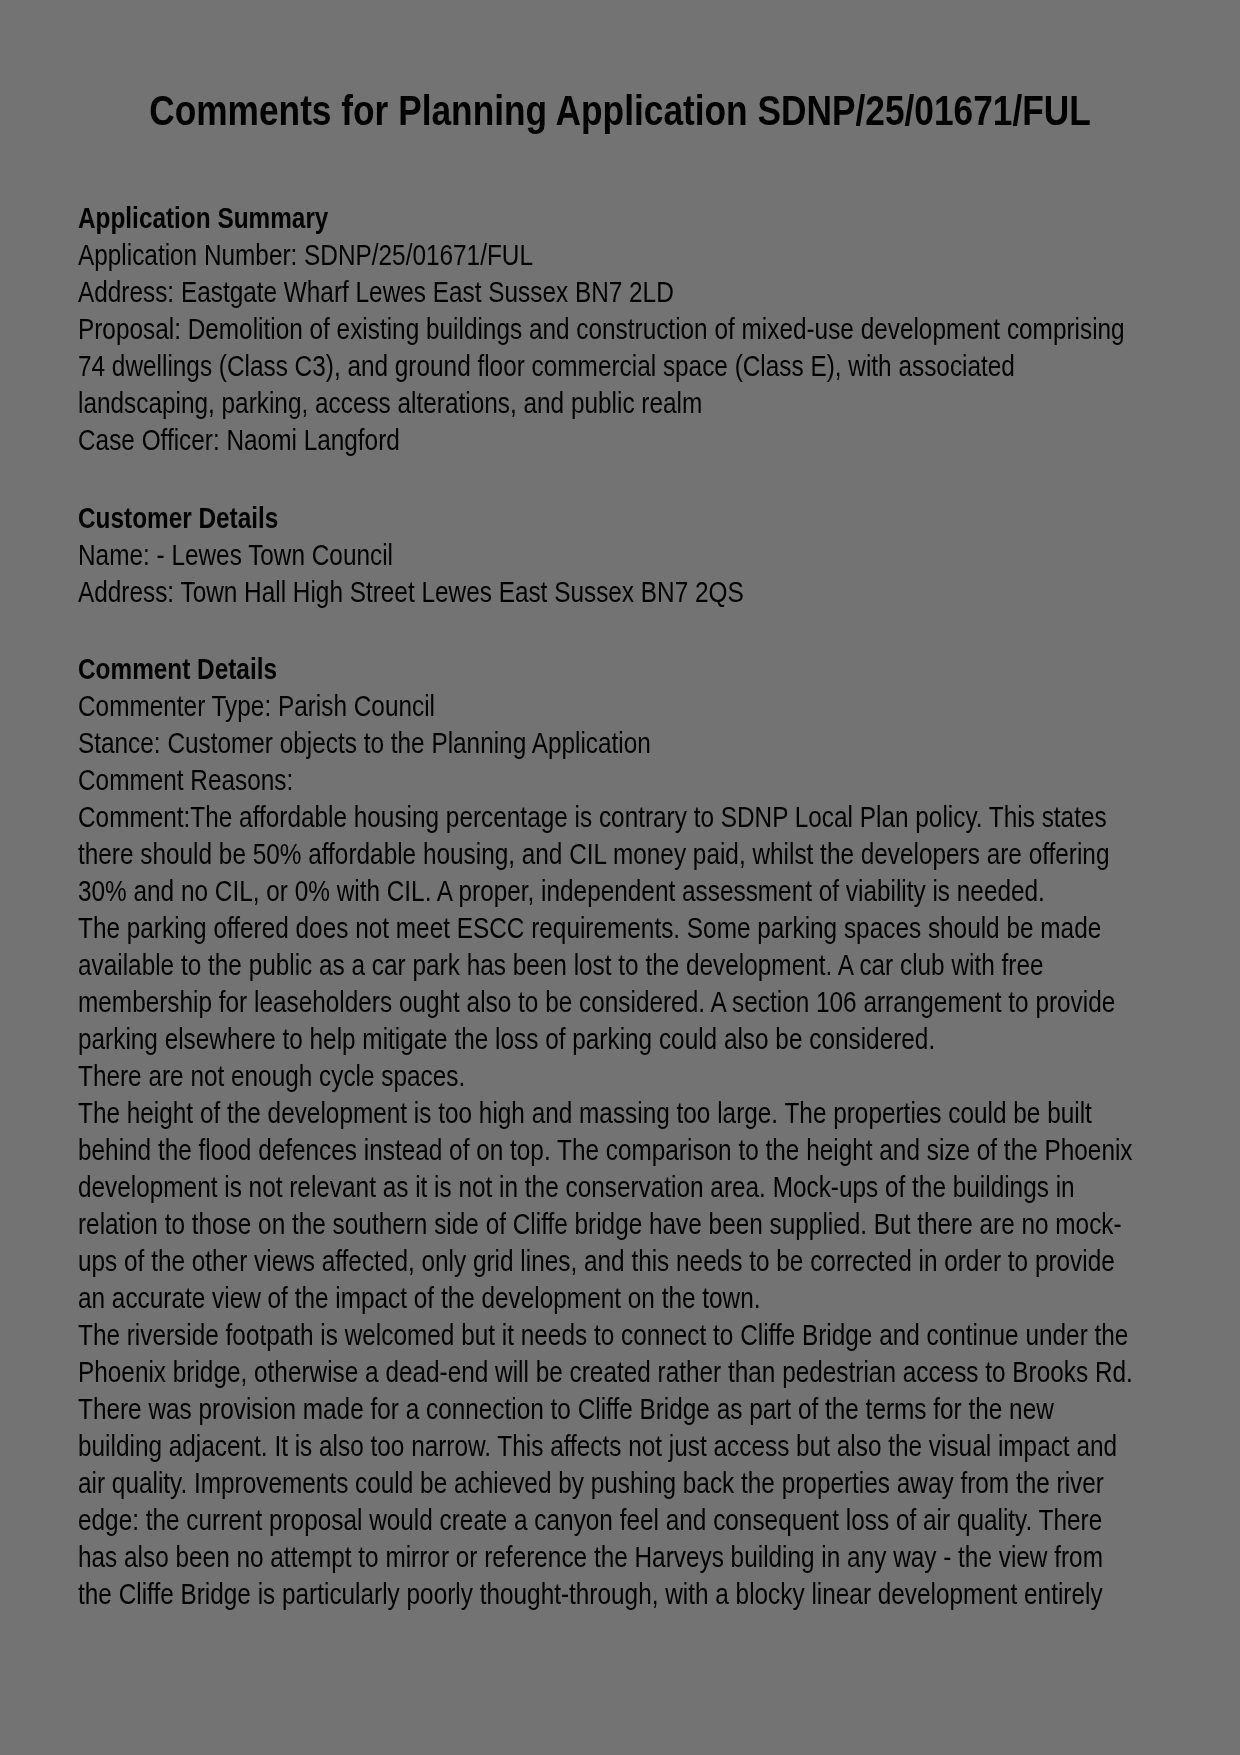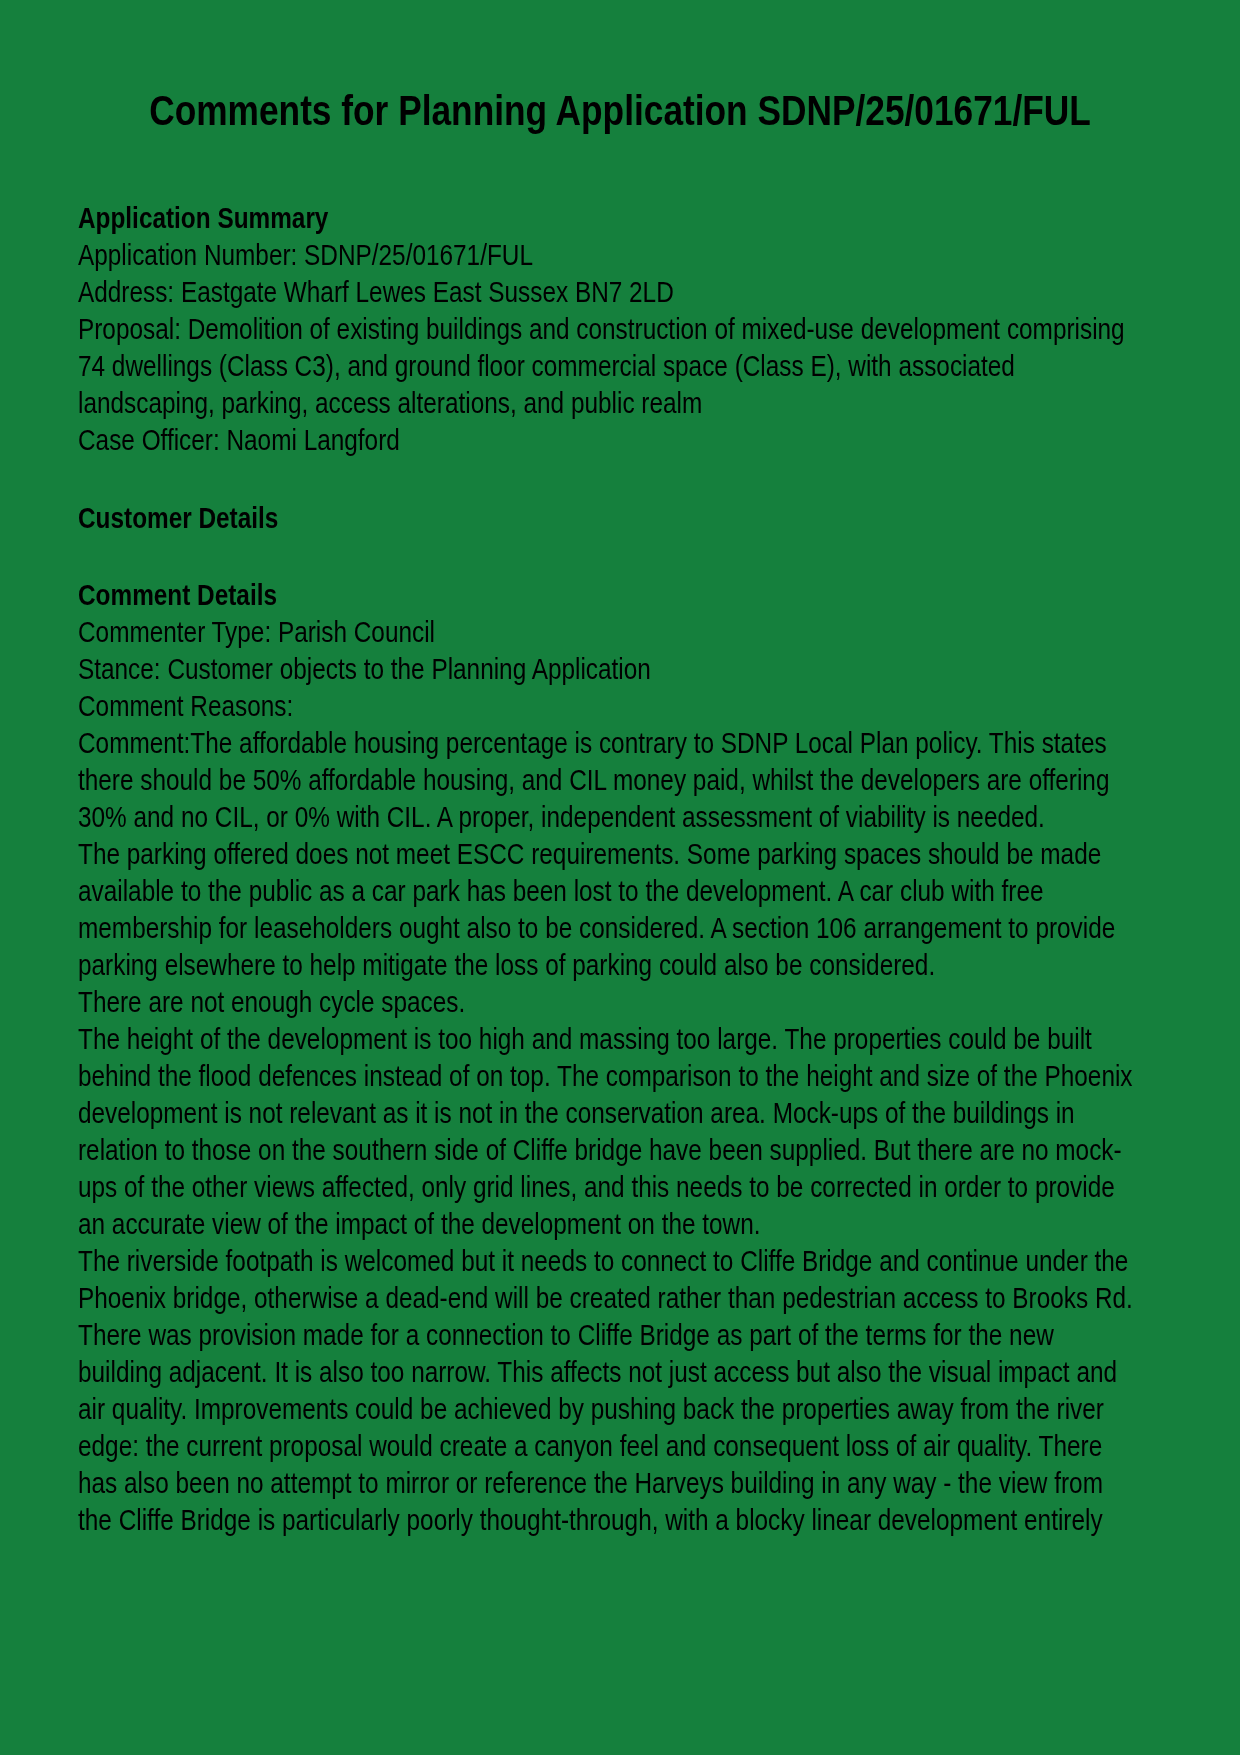--- a/index.html
+++ b/index.html
@@ -4,21 +4,21 @@
 <style>
   html, body {
     margin: 0;
     padding: 0;
     background: #ffffff;
   }
   .page {
     position: relative;
     width: 1240px;
     height: 1755px;
-    background: #15803d;
+    background: #737373;
     color: #000000;
     font-family: "Liberation Sans", sans-serif;
     overflow: hidden;
     box-sizing: border-box;
     padding-left: 78px;
     padding-right: 78px;
   }
   
   .ln {
     font-size: 29px;
@@ -68,20 +68,24 @@
         <div class="ln">Address: Eastgate Wharf Lewes East Sussex BN7 2LD</div>
         <div class="ln">Proposal: Demolition of existing buildings and construction of mixed-use development comprising</div>
         <div class="ln">74 dwellings (Class C3), and ground floor commercial space (Class E), with associated</div>
         <div class="ln">landscaping, parking, access alterations, and public realm</div>
         <div class="ln">Case Officer: Naomi Langford</div>
       </div>
   </div>
 
   <div class="section sec-2">
     <div class="ln section-heading">Customer Details</div>
+    <div>
+        <div class="ln">Name: - Lewes Town Council</div>
+        <div class="ln">Address: Town Hall High Street Lewes East Sussex BN7 2QS</div>
+      </div>
   </div>
 
   <div class="section sec-3">
     <div class="ln section-heading">Comment Details</div>
     <div>
         <div class="ln">Commenter Type: Parish Council</div>
         <div class="ln">Stance: Customer objects to the Planning Application</div>
         <div class="ln">Comment Reasons:</div>
         <div class="ln">Comment:The affordable housing percentage is contrary to SDNP Local Plan policy. This states</div>
         <div class="ln">there should be 50% affordable housing, and CIL money paid, whilst the developers are offering</div>

